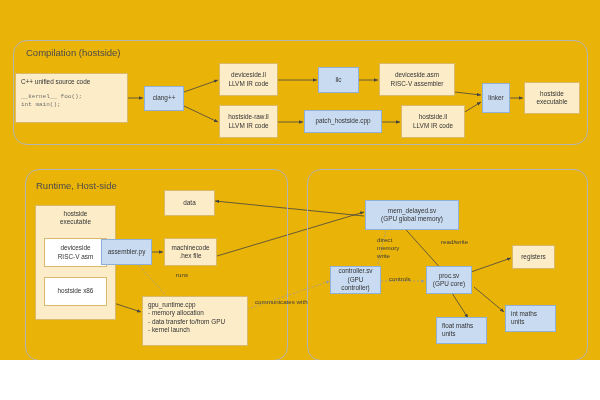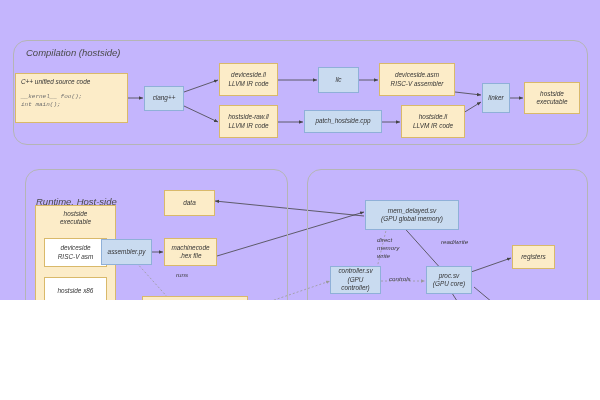--- a/index.html
+++ b/index.html
@@ -3,25 +3,24 @@
 <meta charset="utf-8">
 <style>
   html, body {
     margin: 0;
     padding: 0;
     background: #ffffff;
   }
   #canvas {
     position: relative;
     width: 600px;
-    height: 300px;
-    background: #c4b5fd;
+    height: 360px;
+    background: #eab308;
     font-family: "Liberation Sans", sans-serif;
     overflow: hidden;
-    font-style: italic;
   }
   #svg-layer {
     position: absolute;
     left: 0;
     top: 0;
     width: 600px;
     height: 400px;
     pointer-events: none;
   }
   .group-box {
@@ -191,21 +190,21 @@
   <div class="node blue" style="left:482px; top:83px; width:28px; height:30px;">
     <span class="ln">linker</span>
   </div>
 
   <div class="node yellow" style="left:524px; top:82px; width:56px; height:32px;">
     <span class="ln">hostside</span>
     <span class="ln">executable</span>
   </div>
 
   <div class="group-box" style="left:25px; top:169px; width:263px; height:192px;"></div>
-  <div class="group-title" style="left:36px; top:196px;">Runtime, Host-side</div>
+  <div class="group-title" style="left:36px; top:180px;">Runtime, Host-side</div>
 
   <div class="node yellow" style="left:164px; top:190px; width:51px; height:26px;">
     <span class="ln">data</span>
   </div>
 
   <div class="node yellow container-title" style="left:35px; top:205px; width:81px; height:115px;">
     <span class="ln">hostside</span>
     <span class="ln">executable</span>
   </div>
 

